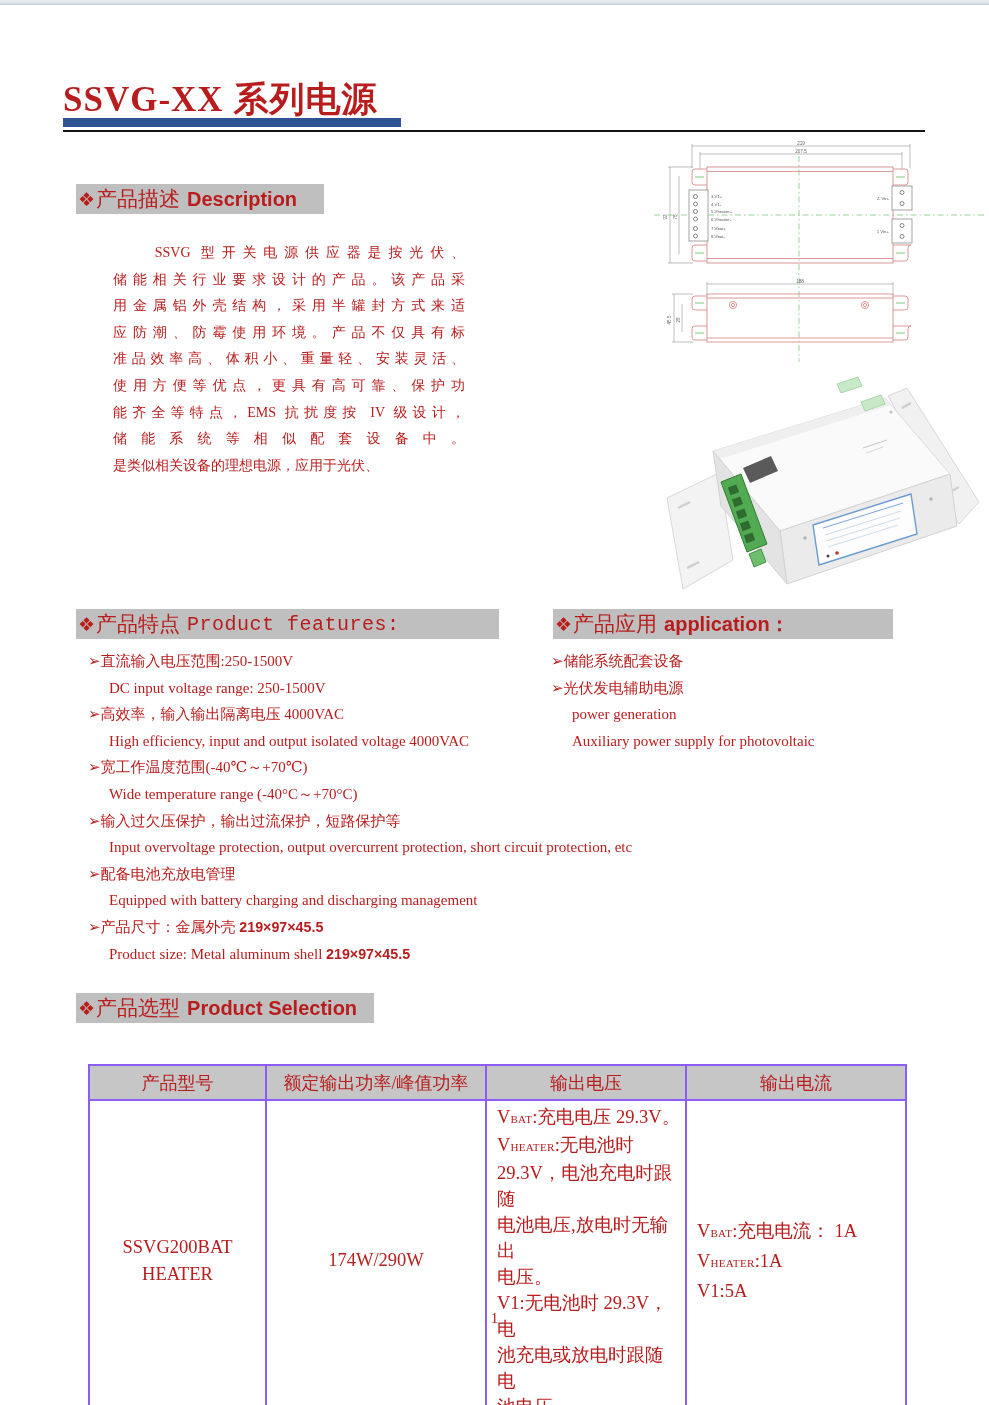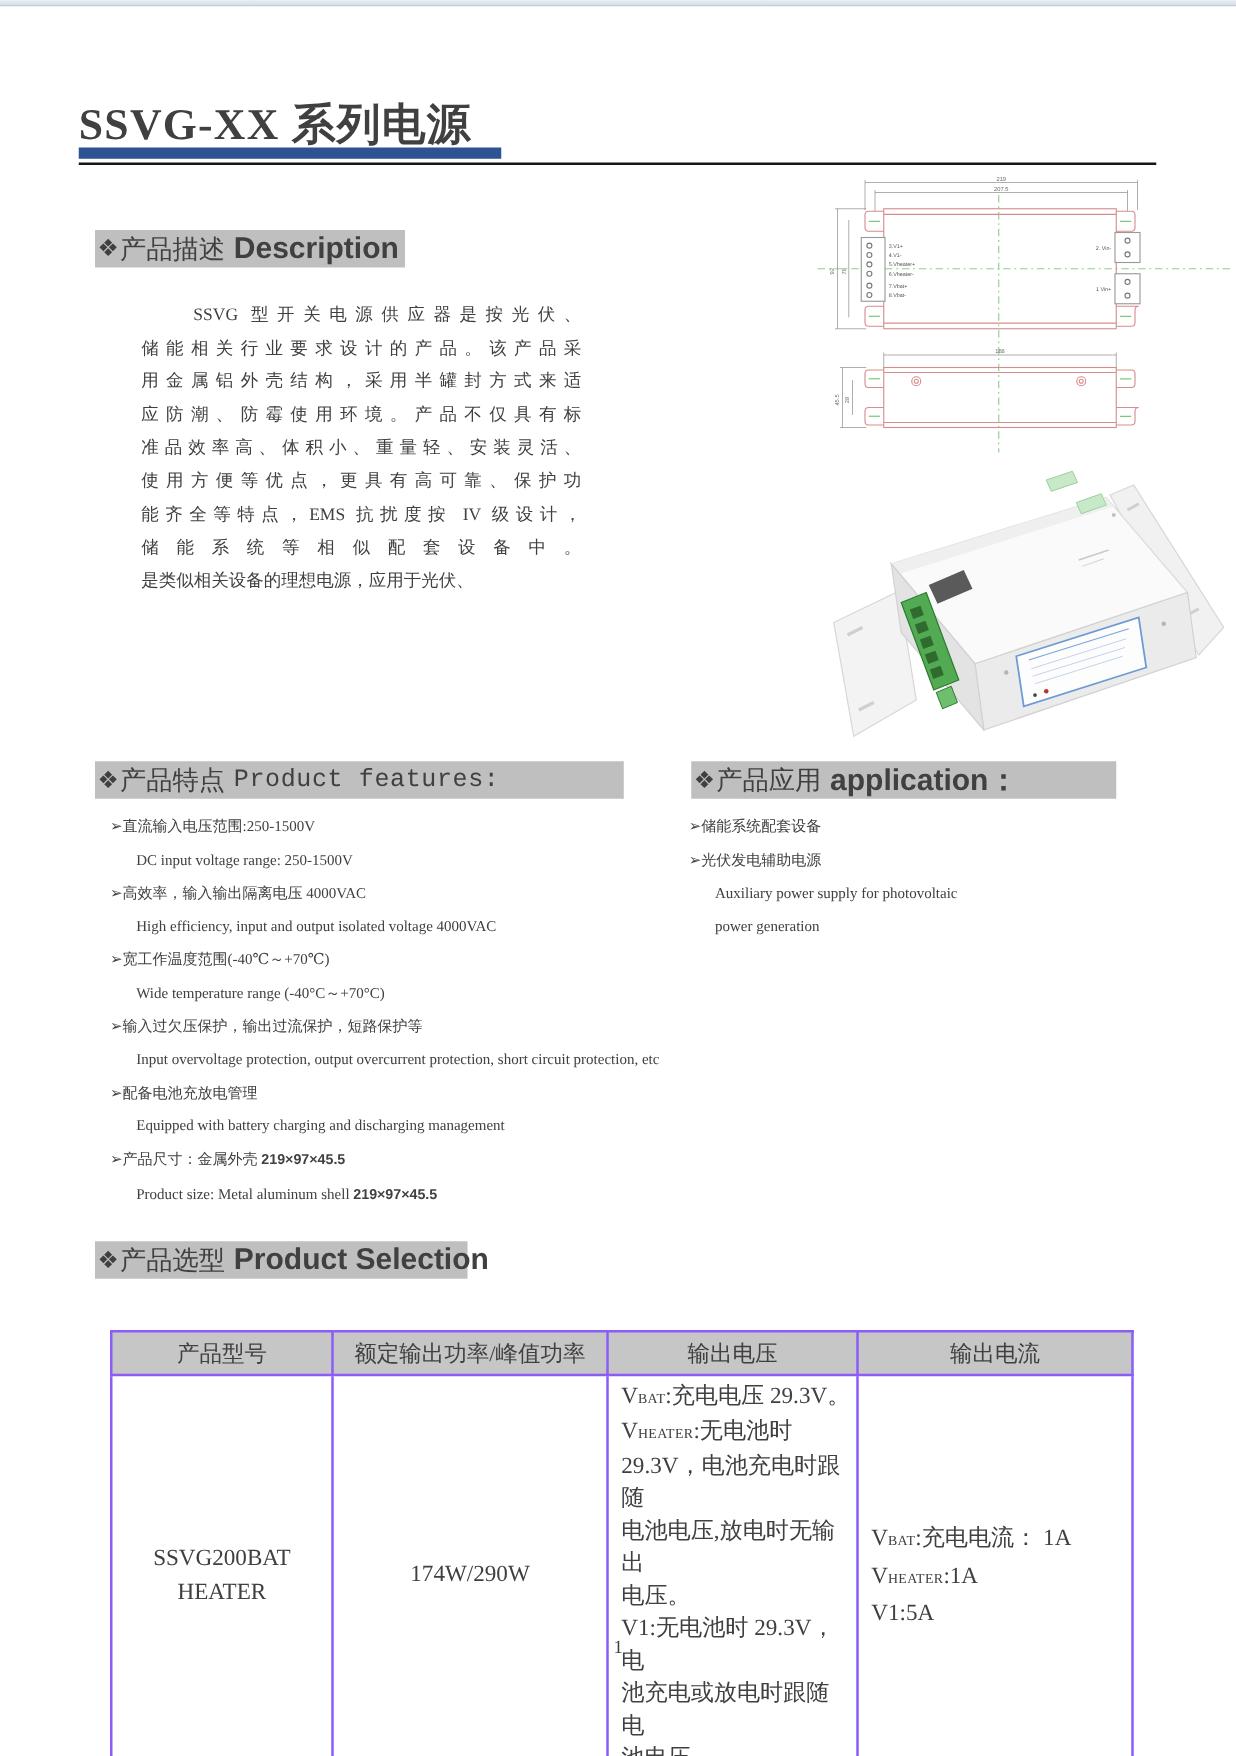--- a/index.html
+++ b/index.html
@@ -1,42 +1,42 @@
 <!DOCTYPE html>
 <html><head>
 <meta charset="utf-8">
 <style>
   html,body{margin:0;padding:0;background:#fff;}
   #page{position:relative;width:989px;height:1405px;background:#ffffff;overflow:hidden;
-        font-family:"Liberation Serif","DejaVu Serif",serif;color:#404040;}
+        font-family:"Liberation Serif","DejaVu Serif",serif;color:#b91c1c;}
   .abs{position:absolute;}
 
   
   #topstrip{left:0;top:0;width:989px;height:4px;
     background:linear-gradient(#e9eff4,#d6dfe6);border-bottom:1px solid #c3cdd5;}
 
   
   #doc-title{left:63px;top:76px;font-size:35px;font-weight:700;letter-spacing:1px;white-space:nowrap;}
   #title-bar{left:63px;top:118px;width:338px;height:9px;background:#2e5395;}
   #title-rule{left:63px;top:130px;width:862px;height:2px;background:#151515;}
 
   
   .sec-head{height:30px;background:#bfbfbf;display:flex;align-items:center;
             padding-left:2px;font-size:21px;white-space:nowrap;}
   .sec-head .dia{font-size:19px;margin-right:1px;}
-  .sec-head .en-b{font-family:"Liberation Sans","DejaVu Sans",sans-serif;font-weight:700;font-size:24px;margin-left:7px;}
+  .sec-head .en-b{font-family:"Liberation Sans","DejaVu Sans",sans-serif;font-weight:700;font-size:20px;margin-left:7px;}
   .sec-head .en-m{font-family:"Liberation Mono","DejaVu Sans Mono",monospace;font-weight:400;font-size:20px;margin-left:7px;letter-spacing:0.5px;}
 
   
   #desc-par{left:113px;top:240px;width:352px;font-size:14px;line-height:26.6px;}
   #desc-par div{text-align:justify;text-align-last:justify;}
   #desc-par div:last-child{text-align-last:left;}
 
   
-  .blist{font-size:12px;line-height:26.6px;}
+  .blist{font-size:15px;line-height:26.6px;}
   .b-cn{white-space:nowrap;}
   .b-en{padding-left:21px;white-space:nowrap;}
   .dim{font-family:"Liberation Sans","DejaVu Sans",sans-serif;font-weight:600;font-size:0.95em;text-align:center;}
   .sub{font-size:0.6em;letter-spacing:0.3px;}
 
   
   #ptable{border-collapse:collapse;table-layout:fixed;width:817px;font-size:18.5px;}
   #ptable th,#ptable td{border:2px solid #8b5cf6;}
   #ptable{border-top:2.5px solid #2b2b2b;border-bottom:2.5px solid #2b2b2b;}
   #ptable th{background:#c6c6c6;font-weight:400;height:31px;font-size:18px;}
@@ -255,22 +255,22 @@
       <div class="b-en"><span>Product size: Metal aluminum shell </span><span class="dim">219×97×45.5</span></div>
     </div>
   </div>
 
   <div class="blist abs" style="left:551px;top:648px;width:400px;">
     <div>
       <div class="b-cn">➢储能系统配套设备</div>
     </div>
     <div>
       <div class="b-cn">➢光伏发电辅助电源</div>
+      <div class="b-en">power generation</div>
       <div class="b-en">Auxiliary power supply for photovoltaic</div>
-      <div class="b-en">power generation</div>
     </div>
   </div>
 
   <div class="sec-head abs" style="left:76px;top:993px;width:296px;">
     <span class="dia">❖</span>
     <span>产品选型</span>
     <span class="en-b">Product Selection</span>
   </div>
 
   <table id="ptable" class="abs" style="left:88px;top:1064px;">

